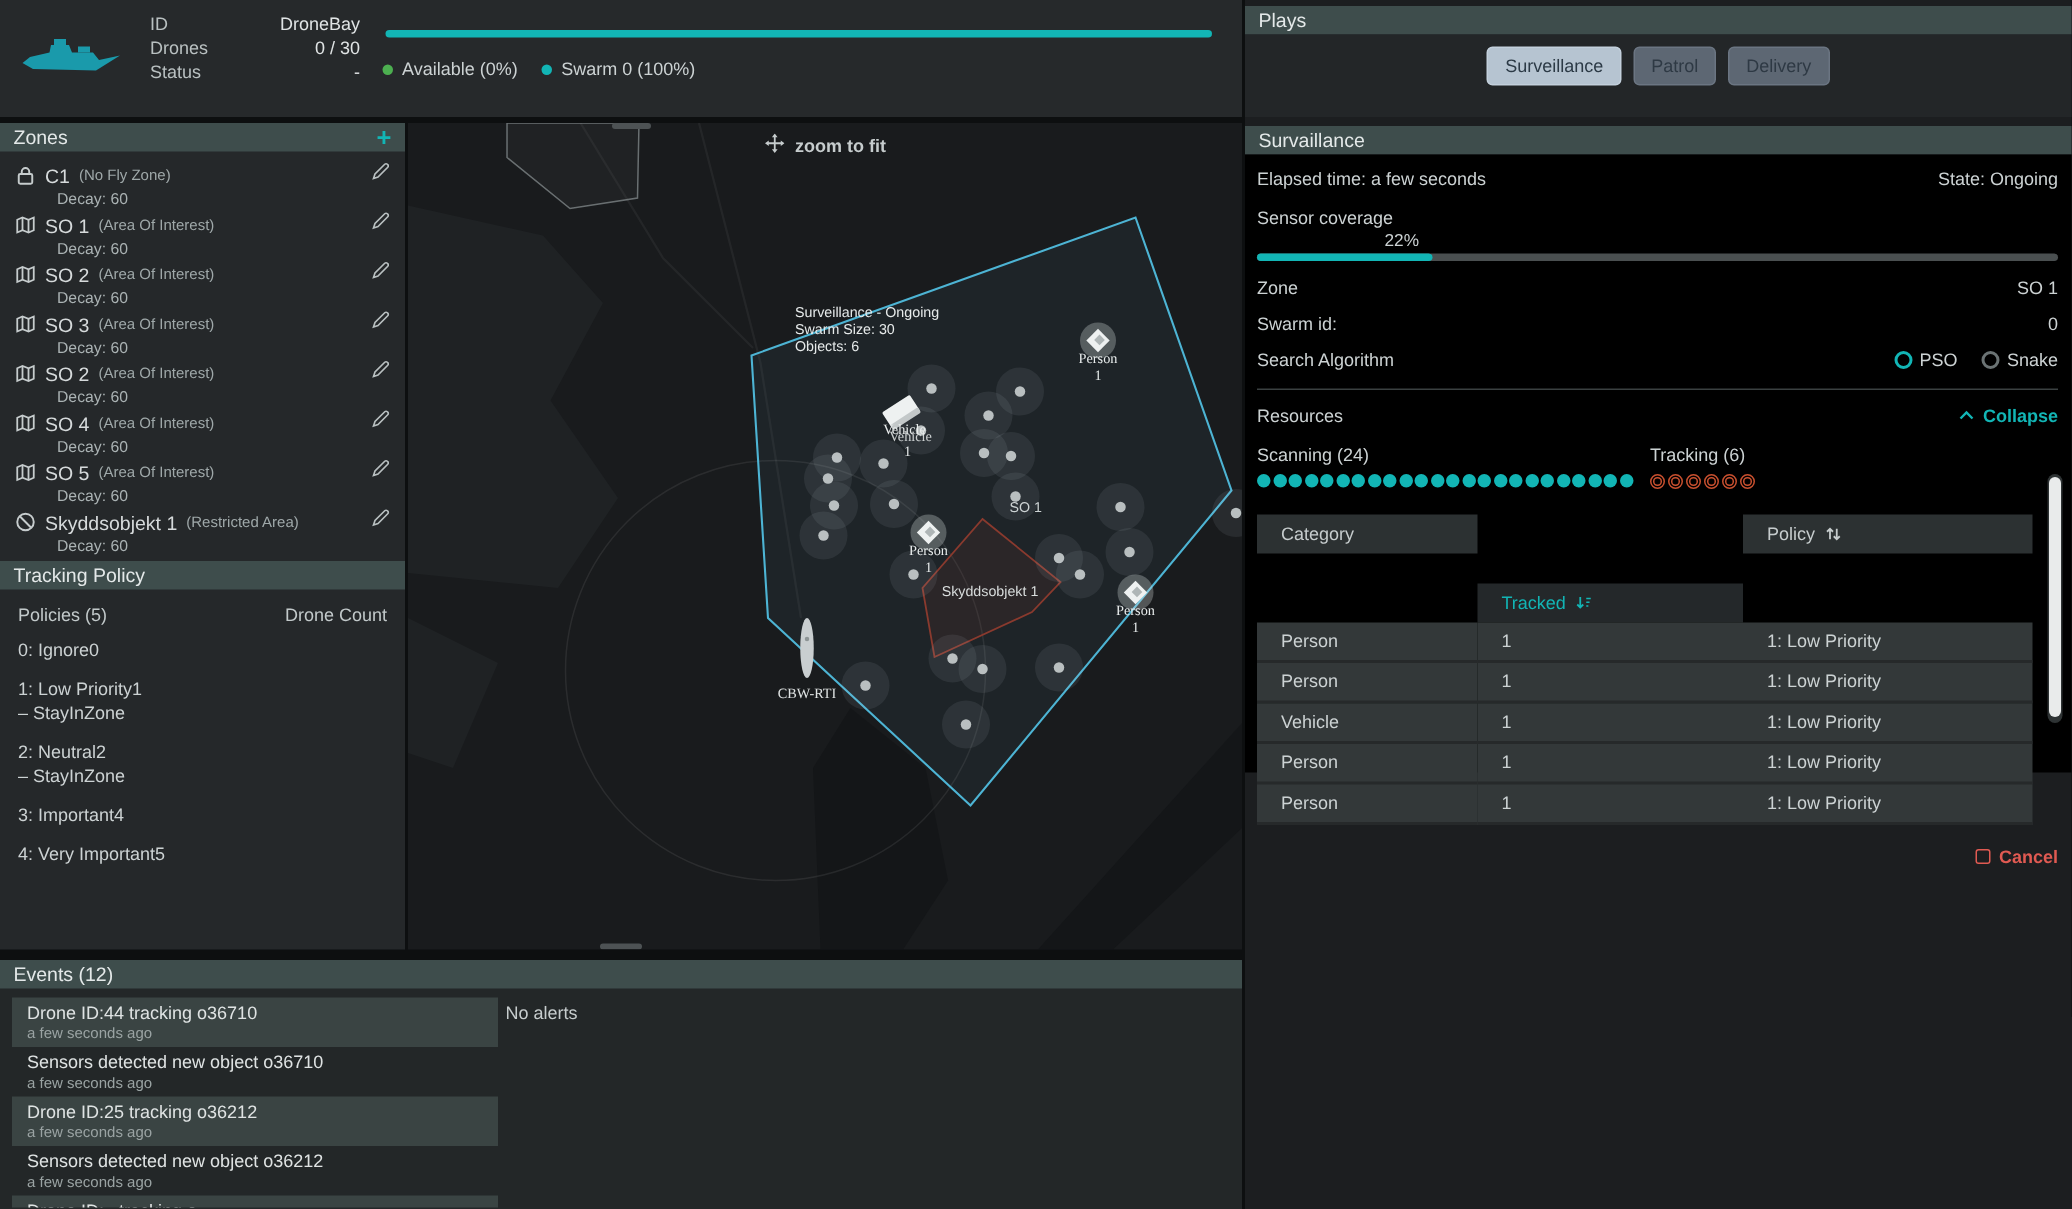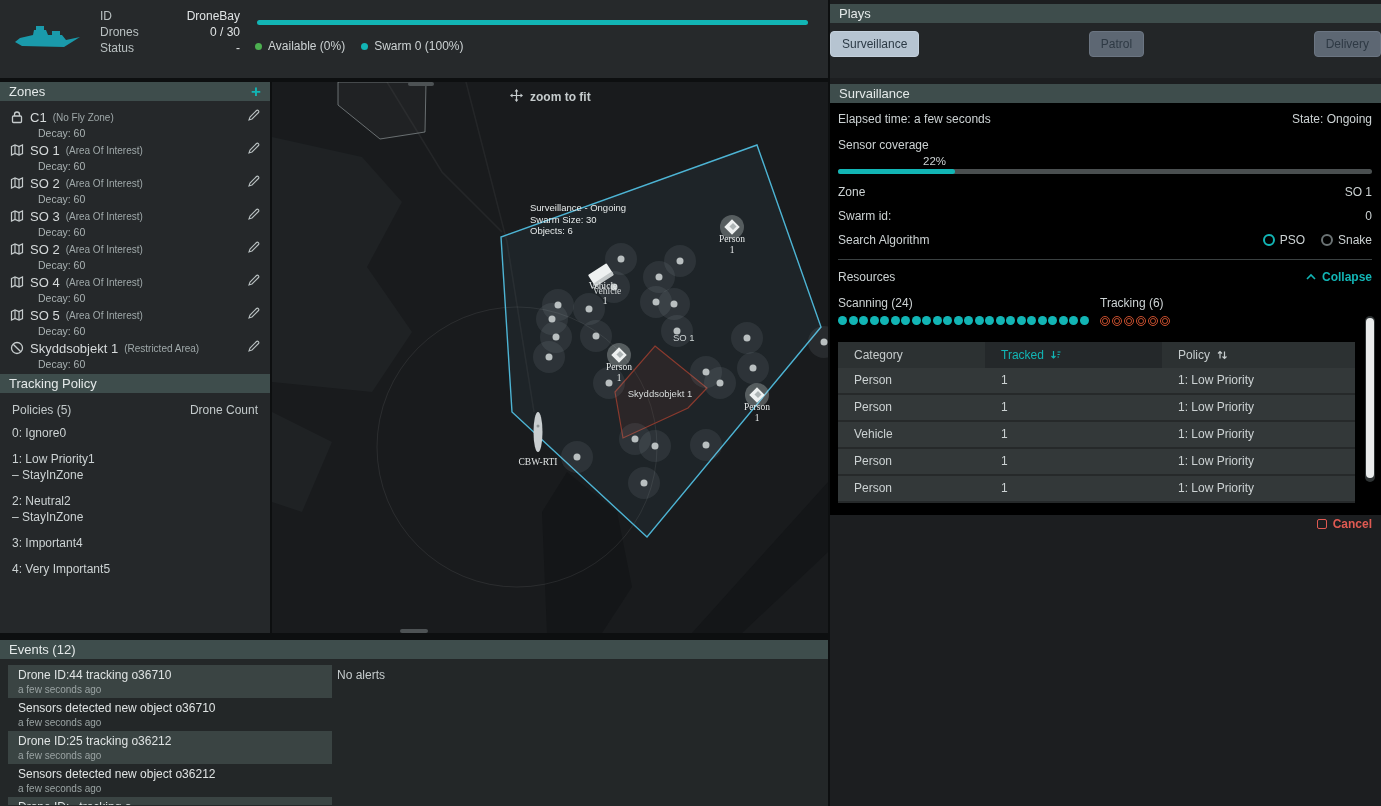--- a/index.html
+++ b/index.html
@@ -44,21 +44,21 @@
   .events-body { position:relative; height:146px; overflow:hidden; padding-top:6px; }
   .event-item { width:324px; margin-left:8px; padding:3px 10px; }
   .event-item.hl { background:#3a4443; }
   .event-title { font-size:12px; color:#dfe3e3; line-height:14px; white-space:nowrap; }
   .event-time { font-size:10px; color:#9aa3a3; line-height:11px; margin-top:2px; }
   .no-alerts { position:absolute; left:337px; top:9px; font-size:12px; color:#c6cccd; }
 
   
   .right { position:absolute; left:830px; top:0; width:551px; height:806px; background:#1c1e20; }
   .plays-header { position:absolute; left:0; right:0; top:4px; }
-  .plays-body { position:absolute; left:0; right:0; top:23px; height:55px; background:#232628; display:flex; justify-content:space-between; align-items:flex-start; gap:8px; padding-top:8px; }
+  .plays-body { position:absolute; left:0; right:0; top:23px; height:55px; background:#232628; display:flex; justify-content:center; align-items:flex-start; gap:8px; padding-top:8px; }
   .play-btn { font-size:12px; padding:5px 11px; border-radius:4px; background:#5d6773; color:#2e3944; border:1px solid #6b7582; font-family:inherit; }
   .play-btn.active { background:#b6c4d1; color:#2c3a46; border-color:#c3d0dc; }
   .surv-header { position:absolute; left:0; right:0; top:84px; }
   .surv-body { position:absolute; left:0; right:0; top:103px; height:412px; background:#000000; padding:0 9px 0 8px; }
   .row-flex { display:flex; justify-content:space-between; align-items:center; font-size:12px; color:#ccd2d3; }
   .mt9{margin-top:9px} .mt10{margin-top:10px} .mt11{margin-top:11px} .mt12{margin-top:12px}
   .pct-label { margin:3px 0 2px; padding-left:85px; font-size:11.5px; color:#ccd2d3; }
   .surv-progress { height:5px; background:#4a4f50; border-radius:3px; }
   .surv-progress .fill { height:5px; background:#12b5b5; border-radius:3px; }
   .radio { width:12px; height:12px; border-radius:50%; border:2px solid #6b7374; display:inline-block; vertical-align:-2px; margin-right:5px; }
@@ -68,21 +68,21 @@
   .collapse { color:#12b5b5; font-size:12px; font-weight:bold; display:flex; gap:5px; align-items:center; }
   .res-cols { margin-top:12px; display:flex; }
   .res-col1 { width:262px; }
   .res-label { font-size:12px; color:#ccd2d3; }
   .scan-dot { width:9px; height:9px; border-radius:50%; background:#12b5b5; display:inline-block; margin:6px 1.5px 0 0; }
   .track-ring { width:10px; height:10px; border:1.5px solid #c9502f; border-radius:50%; display:inline-block; margin:6px 2px 0 0; position:relative; }
   .track-ring::after { content:''; position:absolute; inset:1.2px; border:1.5px solid #c9502f; border-radius:50%; }
   .res-table { margin-top:12px; margin-right:17px; }
   .tr-grid { display:grid; grid-template-columns:147px 177px 1fr; }
   .th-cell { height:26px; line-height:26px; padding-left:16px; font-size:12px; color:#c6cccd; background:#2c3132; display:flex; align-items:center; gap:6px; }
-  .th-cell.tracked { background:#24282a; color:#12b5b5; }
+  .th-cell.tracked { background:#24282a; color:#12b5b5;margin-top:46px; }
   .td-cell { height:27px; line-height:25px; padding-left:16px; font-size:12px; color:#ccd2d3; background:#333839; border-bottom:2px solid #26292a; }
   .scrollbar { position:absolute; top:213px; right:6px; width:10px; height:166px; background:#2e3334; border-radius:5px; }
   .scrollbar .thumb { position:absolute; top:2px; left:1px; width:8px; height:160px; background:#e9ebeb; border-radius:4px; }
   .cancel-row { margin-top:14px; display:flex; justify-content:flex-end; align-items:center; gap:6px; color:#e05a52; font-size:12px; font-weight:bold; }
   .cancel-box { width:10px; height:10px; border:1.5px solid #e05a52; border-radius:2px; display:inline-block; }
 </style>
 </head>
 <body>
 
 <div class="top-header">

